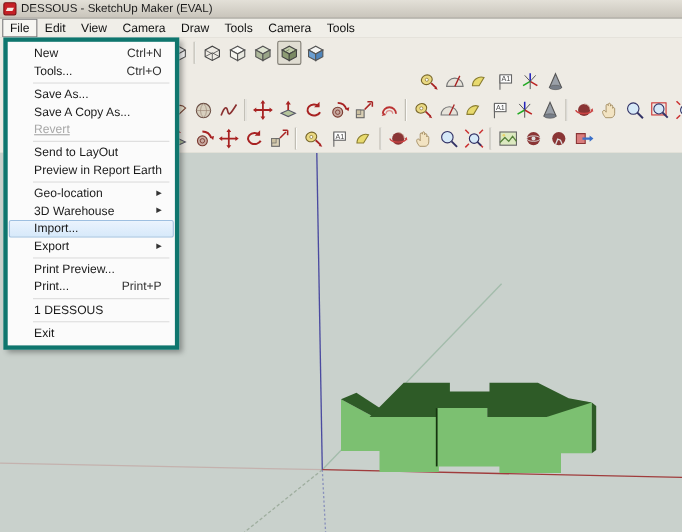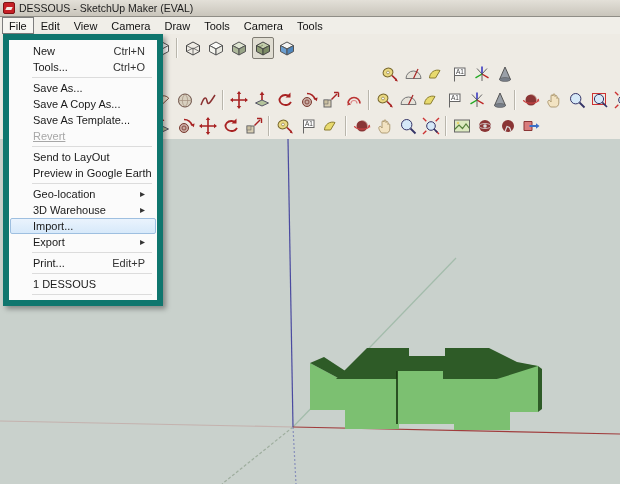--- a/index.html
+++ b/index.html
@@ -25,21 +25,21 @@
   .trow{position:absolute;height:24px;display:flex;align-items:center;}
   .ticon{width:20px;height:20px;margin:0 1.5px;display:inline-flex;align-items:center;justify-content:center;}
   .ticon svg{width:20px;height:20px;display:block;}
   .ticon.pressed{border:1px solid #7f7c73;background:#e0ddd2;border-radius:2px;}
   .tsep{width:1px;height:20px;background:#b9b6ac;border-right:1px solid #fbfaf7;margin:0 3px;}
   
   .viewport{position:absolute;left:0;top:139px;width:620px;height:345px;background:#c9d1cc;}
   .viewport svg{display:block;}
   
   .popup{position:absolute;left:3px;top:34px;width:160px;background:#fbfbfb;
-    border:6px solid #0f766e;box-shadow:3px 3px 5px rgba(0,0,0,.35);
+    border:4px solid #0f766e;box-shadow:3px 3px 5px rgba(0,0,0,.35);
     padding:3px 1px;box-sizing:border-box;z-index:50;}
   .pitem{height:14px;line-height:14px;padding:0 10px 0 22px;display:flex;color:#1a1a1a;
     white-space:nowrap;align-items:center;border:1px solid transparent;border-radius:2px;}
   .pitem .lbl{flex:1 1 auto;}
   .pitem .sc{color:#333;margin-left:4px;}
   .pitem .arrow{margin-left:8px;color:#333;font-size:10px;}
   .pitem.disabled{color:#a7a7a7;text-decoration:underline;}
   .pitem.hl{background:linear-gradient(#eaf3fd,#d7e9fa);border-color:#9ebfe0;}
   .psep{height:1px;background:#dcdcdc;margin:2px 4px 2px 22px;}
 </style>
@@ -425,52 +425,55 @@
       <span class="lbl">Tools...</span>
       <span class="sc">Ctrl+O</span>
     </div>
     <div class="psep"></div>
     <div class="pitem">
       <span class="lbl">Save As...</span>
     </div>
     <div class="pitem">
       <span class="lbl">Save A Copy As...</span>
     </div>
-    <div class="pitem">
-      <span class="lbl">Save As Template...</span>
-    </div>
     <div class="pitem disabled">
       <span class="lbl">Revert</span>
     </div>
     <div class="psep"></div>
     <div class="pitem">
       <span class="lbl">Send to LayOut</span>
     </div>
     <div class="pitem">
-      <span class="lbl">Preview in Google Earth</span>
+      <span class="lbl">Preview in Report Earth</span>
     </div>
     <div class="psep"></div>
     <div class="pitem">
       <span class="lbl">Geo-location</span>
       <span class="arrow">▸</span>
     </div>
     <div class="pitem">
       <span class="lbl">3D Warehouse</span>
       <span class="arrow">▸</span>
     </div>
     <div class="pitem hl">
       <span class="lbl">Import...</span>
     </div>
     <div class="pitem">
       <span class="lbl">Export</span>
       <span class="arrow">▸</span>
     </div>
     <div class="psep"></div>
     <div class="pitem">
+      <span class="lbl">Print Preview...</span>
+    </div>
+    <div class="pitem">
       <span class="lbl">Print...</span>
-      <span class="sc">Edit+P</span>
+      <span class="sc">Print+P</span>
     </div>
     <div class="psep"></div>
     <div class="pitem">
       <span class="lbl">1 DESSOUS</span>
     </div>
     <div class="psep"></div>
+    <div class="pitem">
+      <span class="lbl">Exit</span>
+    </div>
   </div>
 
 </body></html>

